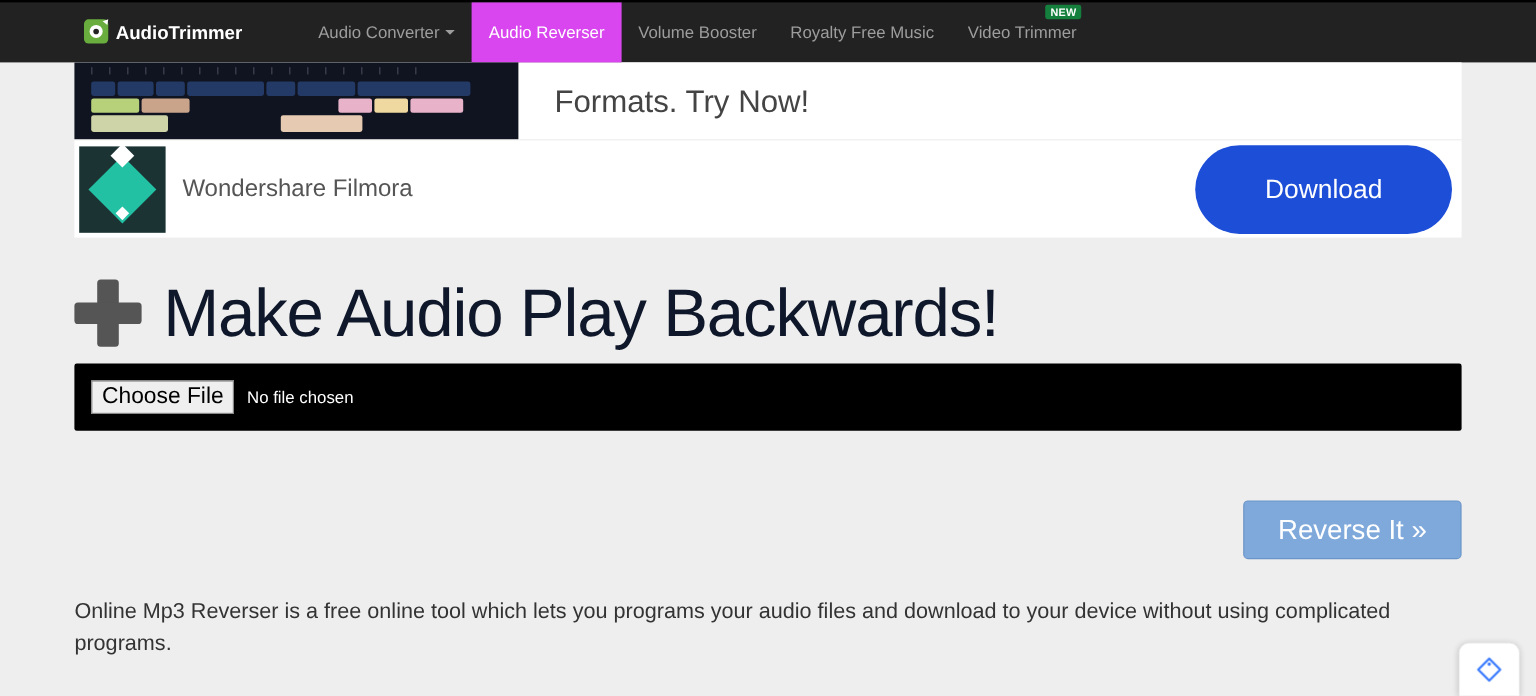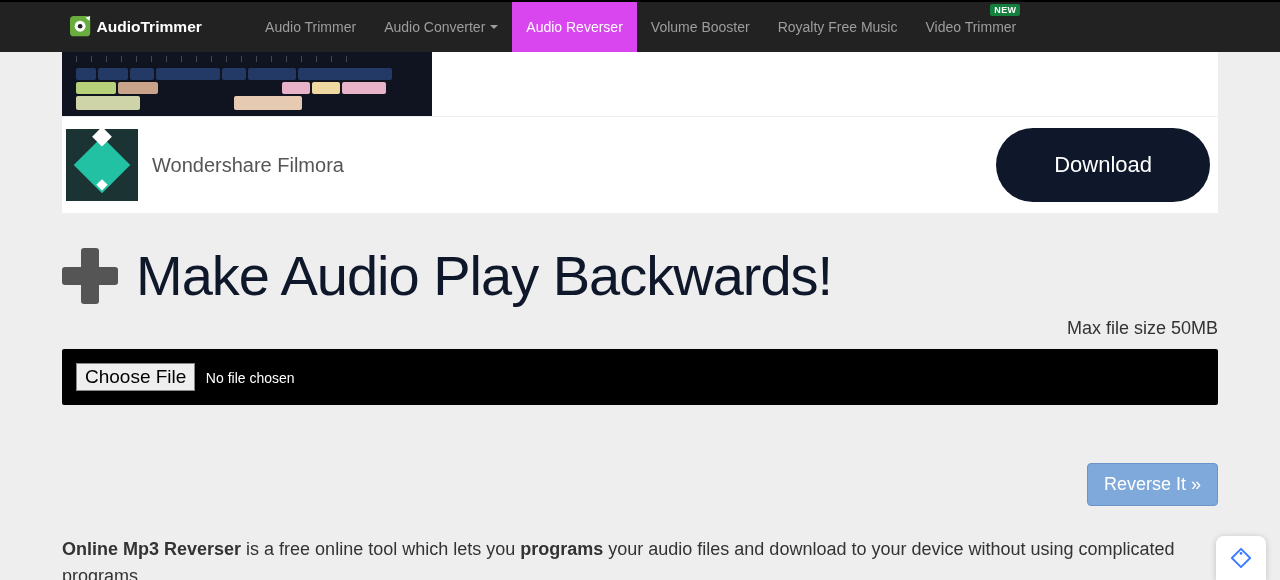--- a/index.html
+++ b/index.html
@@ -24,73 +24,70 @@
     .ad-top { display: flex; align-items: center; height: 64px; }
     .ad-top-img { width: 370px; height: 64px; background: #101421; position: relative; flex-shrink: 0; overflow:hidden;}
     .ad-top-text { padding-left: 30px; font-size: 26px; color: #444; }
 
     
     .tl-row { display:flex; gap:2px; position:absolute; left:14px; }
     .chip { height:12px; border-radius:2px; }
     .tl-ruler { position:absolute; top:4px; left:14px; right:10px; height:8px; display:flex; gap:14px; }
     .tick { width:1px; height:6px; background:#445; }
 
-    .ad-bottom { display: flex; align-items: center; height: 97px; padding: 4px 8px 4px 4px; border-top: 1px solid #eee; }
+    .ad-bottom { display: flex; align-items: center; height: 82px; padding: 4px 8px 4px 4px; border-top: 1px solid #eee; }
     .ad-icon { width: 72px; height: 72px; background: #1c3334; display:flex; align-items:center; justify-content:center; margin-right: 14px; flex-shrink:0;}
     .ad-wf { width:40px; height:40px; background:#22c1a3; transform:rotate(45deg); position:relative;}
     .ad-wf::before { content:""; position:absolute; width:14px; height:14px; background:#fff; left:-7px; top:-7px; }
     .ad-wf::after  { content:""; position:absolute; width:8px; height:8px; background:#fff; left:30px; top:30px; }
     .ad-prod-name { font-size: 20px; color: #555; flex:1 1 auto; }
-    .ad-download { background:#0f172a; color:#fff; font-size: 22px; font-weight:500; padding: 24px 58px; border-radius: 40px; cursor:pointer; }
+    .ad-download { background:#1d4ed8; color:#fff; font-size: 22px; font-weight:500; padding: 24px 58px; border-radius: 40px; cursor:pointer; }
 
     
     .heading { display:flex; align-items:center; margin-top: 30px; }
     .heading .plus-icon { width: 56px; height: 56px; margin-right: 18px; }
     .heading h1 { font-size: 56px; font-weight: 500; color: #0f172a; letter-spacing: -1px; }
     .plus-wrap { position:relative; width:56px; height:56px;}
     .plus-wrap .v { position:absolute; left:19px; top:0; width:18px; height:56px; background:#555; border-radius:3px;}
     .plus-wrap .h { position:absolute; left:0; top:19px; width:56px; height:18px; background:#555; border-radius:3px;}
 
     .max-size { text-align:right; font-size: 18px; color:#333; margin-top: 10px; }
 
     
     .file-bar { background:#000; padding: 14px 14px; margin-top: 10px; border-radius:2px;}
     .choose-btn { background:#efefef; border:1px solid #888; font-size:19px; padding:2px 8px; font-family:Arial; cursor:pointer; }
     .file-status { color:#fff; font-size:14px; margin-left: 6px; }
 
     
     .action-row { text-align:right; margin-top: 58px; }
-    .reverse-btn { background:#7fa9db; color:#fff; font-size:18px; padding: 10px 16px; border:1px solid #6b95c8; border-radius:4px; cursor:pointer; font-weight:400;}
+    .reverse-btn { background:#7fa9db; color:#fff; font-size:23px; padding: 10px 28px; border:1px solid #6b95c8; border-radius:4px; cursor:pointer; font-weight:400;}
     
     
     .desc { font-size: 18px; color:#333; margin-top: 30px; line-height:1.5; }
-    .desc b { font-weight:700; }
+    .desc b { font-weight:400; }
 
     
     .corner { position:fixed; bottom:0; right:14px; width:50px; height:44px; background:#fff; border-radius:8px 8px 0 0; box-shadow:0 1px 6px rgba(0,0,0,.2); display:flex; align-items:center; justify-content:center; }
     .corner svg { width:22px; height:22px; }
   </style>
 </head>
 <body>
 
 <div class="navbar">
   <div class="nav-inner">
     <div class="logo">
       <svg viewBox="0 0 220 36">
         <rect x="0" y="4" width="26" height="26" rx="5" fill="#6aad3f"></rect>
         <circle cx="13" cy="17" r="7" fill="#fff"></circle>
         <circle cx="13" cy="17" r="3" fill="#222"></circle>
         <path d="M20 6 l6 -2 l-1 6 z" fill="#fff"></path>
         <text x="34" y="25" fill="#fff" font-family="Arial Black, Arial" font-weight="900" font-size="20">AudioTrimmer</text>
       </svg>
     </div>
     <div class="nav-items">
-      <div class="nav-item">
-          <span>Audio Trimmer</span>
-        </div>
       <div class="nav-item">
           <span>Audio Converter</span>
           <span class="caret"></span>
         </div>
       <div class="nav-item active">
           <span>Audio Reverser</span>
         </div>
       <div class="nav-item">
           <span>Volume Booster</span>
         </div>
@@ -147,41 +144,41 @@
           <div class="chip" style="width:28px;background:#e8b2c8;"></div>
           <div class="chip" style="width:28px;background:#f0d9a0;"></div>
           <div class="chip" style="width:44px;background:#e8b2c8;"></div>
         </div>
         <div class="tl-row" style="top:44px;">
           <div class="chip" style="width:64px;background:#cfd4a8;height:14px;"></div>
           <div class="chip" style="width:90px;background:transparent;"></div>
           <div class="chip" style="width:68px;background:#e6cbb2;height:14px;"></div>
         </div>
       </div>
+      <div class="ad-top-text">Formats. Try Now!</div>
     </div>
     <div class="ad-bottom">
       <div class="ad-icon">
           <div class="ad-wf"></div>
         </div>
       <div class="ad-prod-name">Wondershare Filmora</div>
       <div class="ad-download">Download</div>
     </div>
   </div>
 
   <div class="heading">
     <div class="plus-icon">
         <div class="plus-wrap">
           <div class="v"></div>
           <div class="h"></div>
         </div>
       </div>
     <h1>Make Audio Play Backwards!</h1>
   </div>
 
-  <div class="max-size">Max file size 50MB</div>
 
   <div class="file-bar">
     <button class="choose-btn">Choose File</button>
     <span class="file-status">No file chosen</span>
   </div>
 
   <div class="action-row">
     <button class="reverse-btn">Reverse It »</button>
   </div>
 

